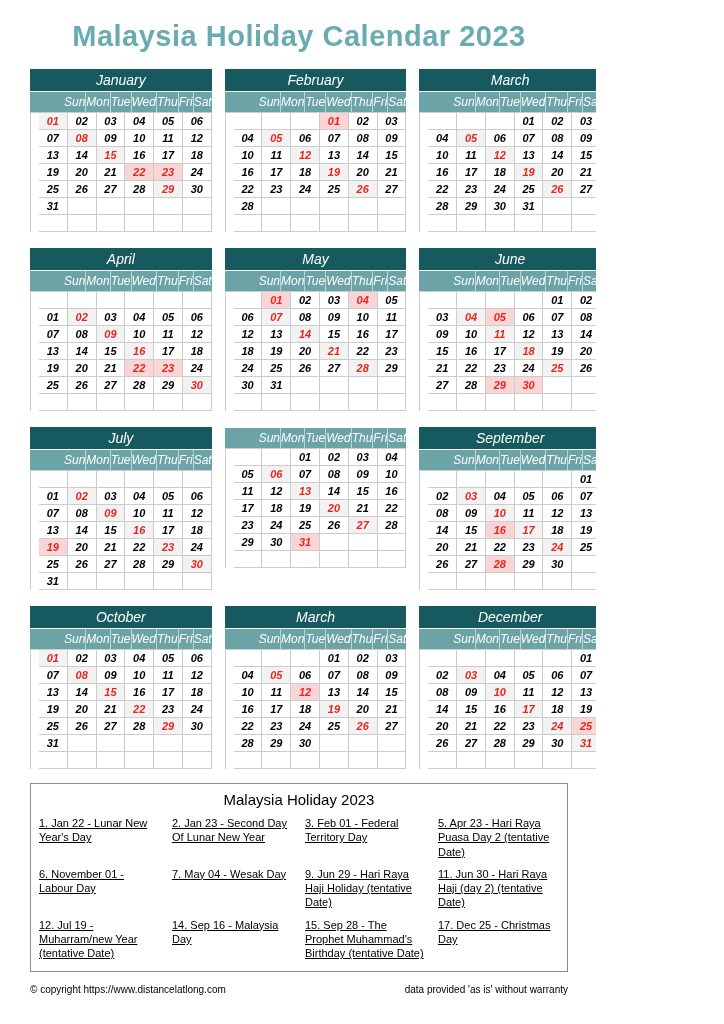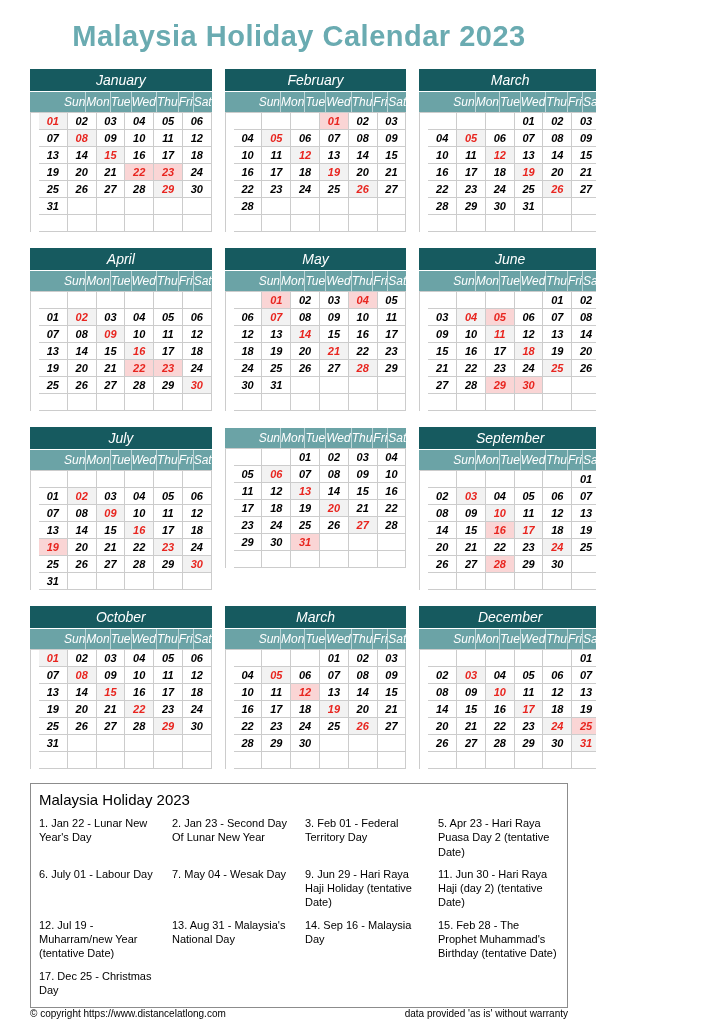--- a/index.html
+++ b/index.html
@@ -37,28 +37,28 @@
     height:16px;line-height:16px;font-size:11px;font-weight:bold;
     text-align:center;color:#000;
     border-right:1px solid var(--border,#cccccc);
     border-bottom:1px solid var(--border,#cccccc);
   }
   .cell.sun{background:var(--sunday-col-bg,#f2f2f2);color:var(--red-text,#e8251f);}
   .cell.hol{background:var(--holiday-bg,#fad5d5);color:var(--red-text,#e8251f);}
   .holiday-box{
     margin-top:14px;border:1px solid #8c8c8c;padding:5px 8px 10px;box-sizing:border-box;
   }
-  .hl-title{font-size:15px;margin:2px 0 8px;color:#000;}
+  .hl-title{text-align:center;font-size:15px;margin:2px 0 8px;color:#000;}
   .hl-grid{
     display:grid;grid-template-columns:repeat(4,1fr);
-    column-gap:12px;row-gap:8px;font-size:11px;line-height:1.3;color:#000;
+    column-gap:12px;row-gap:8px;font-size:11px;line-height:1.3;color:#000;text-decoration:underline;
   }
   .footer{
     display:flex;justify-content:space-between;
-    font-size:10px;color:#000;margin-top:0;
+    font-size:10px;color:#000;margin-top:12px;
   }
 </style>
 </head>
 <body>
 
 <div class="page">
 
   <h1 class="page-title">Malaysia Holiday Calendar 2023</h1>
 
   <div class="months" id="months-container">
@@ -735,28 +735,27 @@
       </div>
     </div>
 
   <div class="holiday-box">
     <div class="hl-title">Malaysia Holiday 2023</div>
     <div class="hl-grid" id="holiday-grid">
         <div class="h-item">1. Jan 22 - Lunar New Year's Day</div>
         <div class="h-item">2. Jan 23 - Second Day Of Lunar New Year</div>
         <div class="h-item">3. Feb 01 - Federal Territory Day</div>
         <div class="h-item">5. Apr 23 - Hari Raya Puasa Day 2 (tentative Date)</div>
-        <div class="h-item">6. July 01 - Labour Day</div>
+        <div class="h-item">6. November 01 - Labour Day</div>
         <div class="h-item">7. May 04 - Wesak Day</div>
         <div class="h-item">9. Jun 29 - Hari Raya Haji Holiday (tentative Date)</div>
         <div class="h-item">11. Jun 30 - Hari Raya Haji (day 2) (tentative Date)</div>
         <div class="h-item">12. Jul 19 - Muharram/new Year (tentative Date)</div>
-        <div class="h-item">13. Aug 31 - Malaysia's National Day</div>
         <div class="h-item">14. Sep 16 - Malaysia Day</div>
-        <div class="h-item">15. Feb 28 - The Prophet Muhammad's Birthday (tentative Date)</div>
+        <div class="h-item">15. Sep 28 - The Prophet Muhammad's Birthday (tentative Date)</div>
         <div class="h-item">17. Dec 25 - Christmas Day</div>
       </div>
   </div>
 
   <div class="footer">
     <span>© copyright https://www.distancelatlong.com</span>
     <span>data provided 'as is' without warranty</span>
   </div>
 
 </div>

